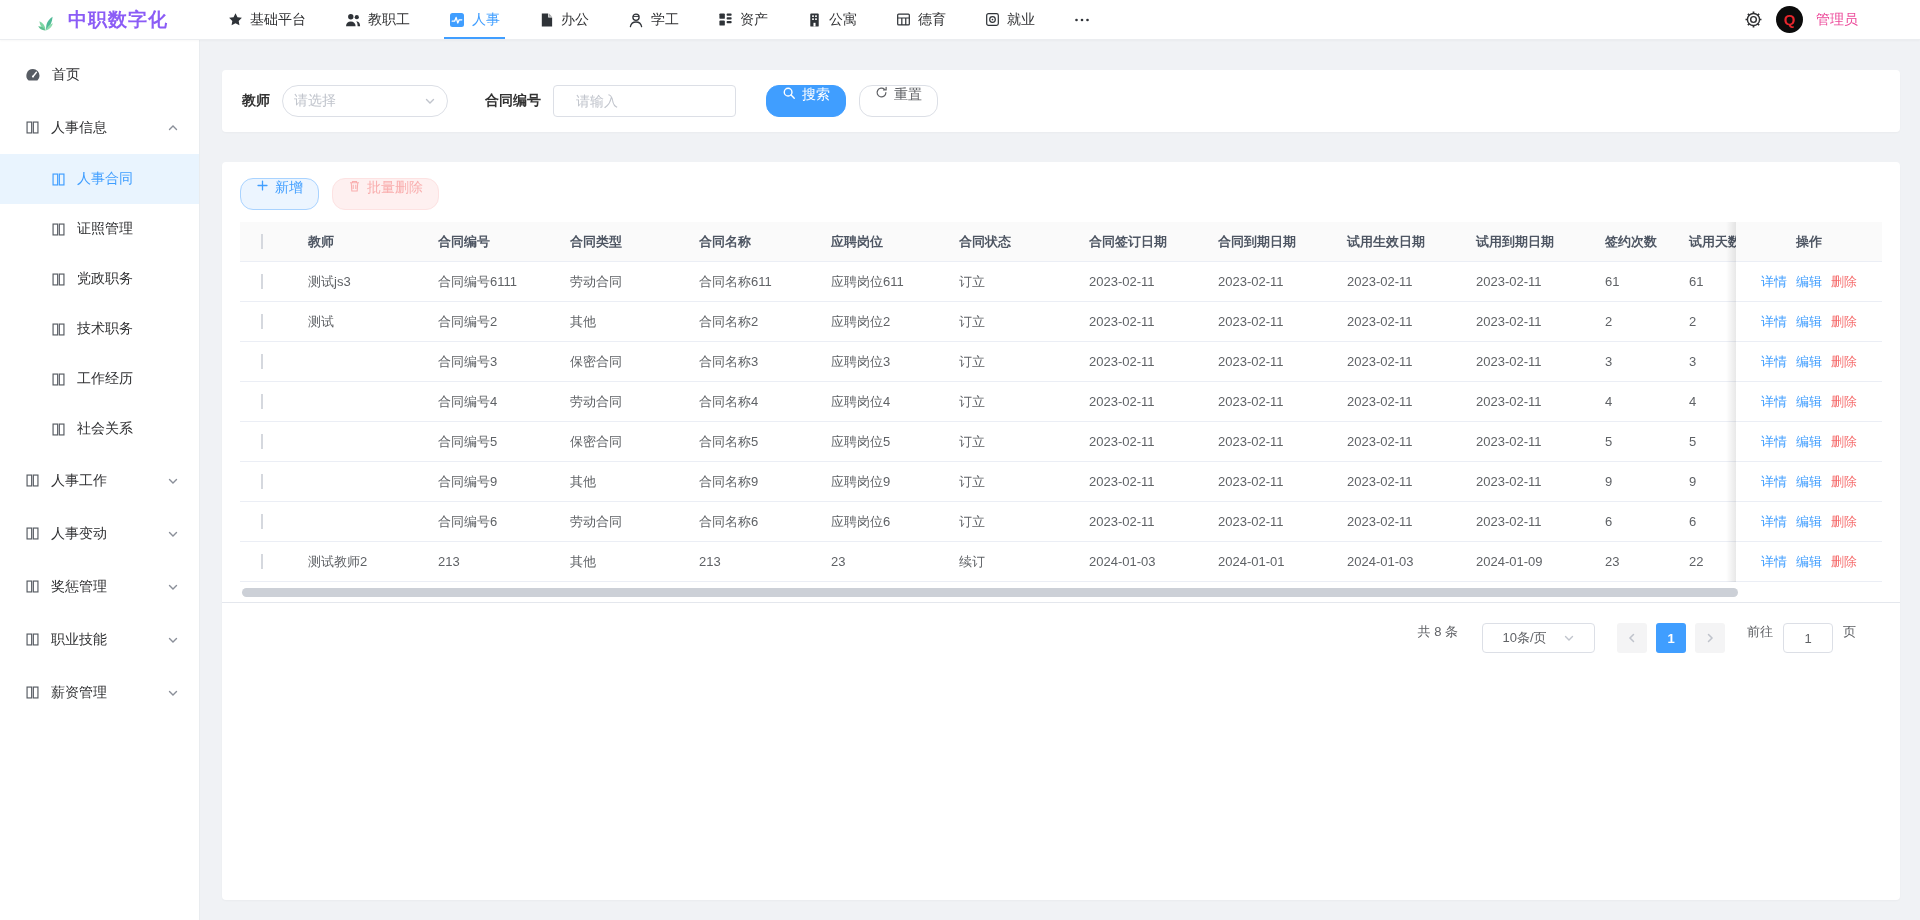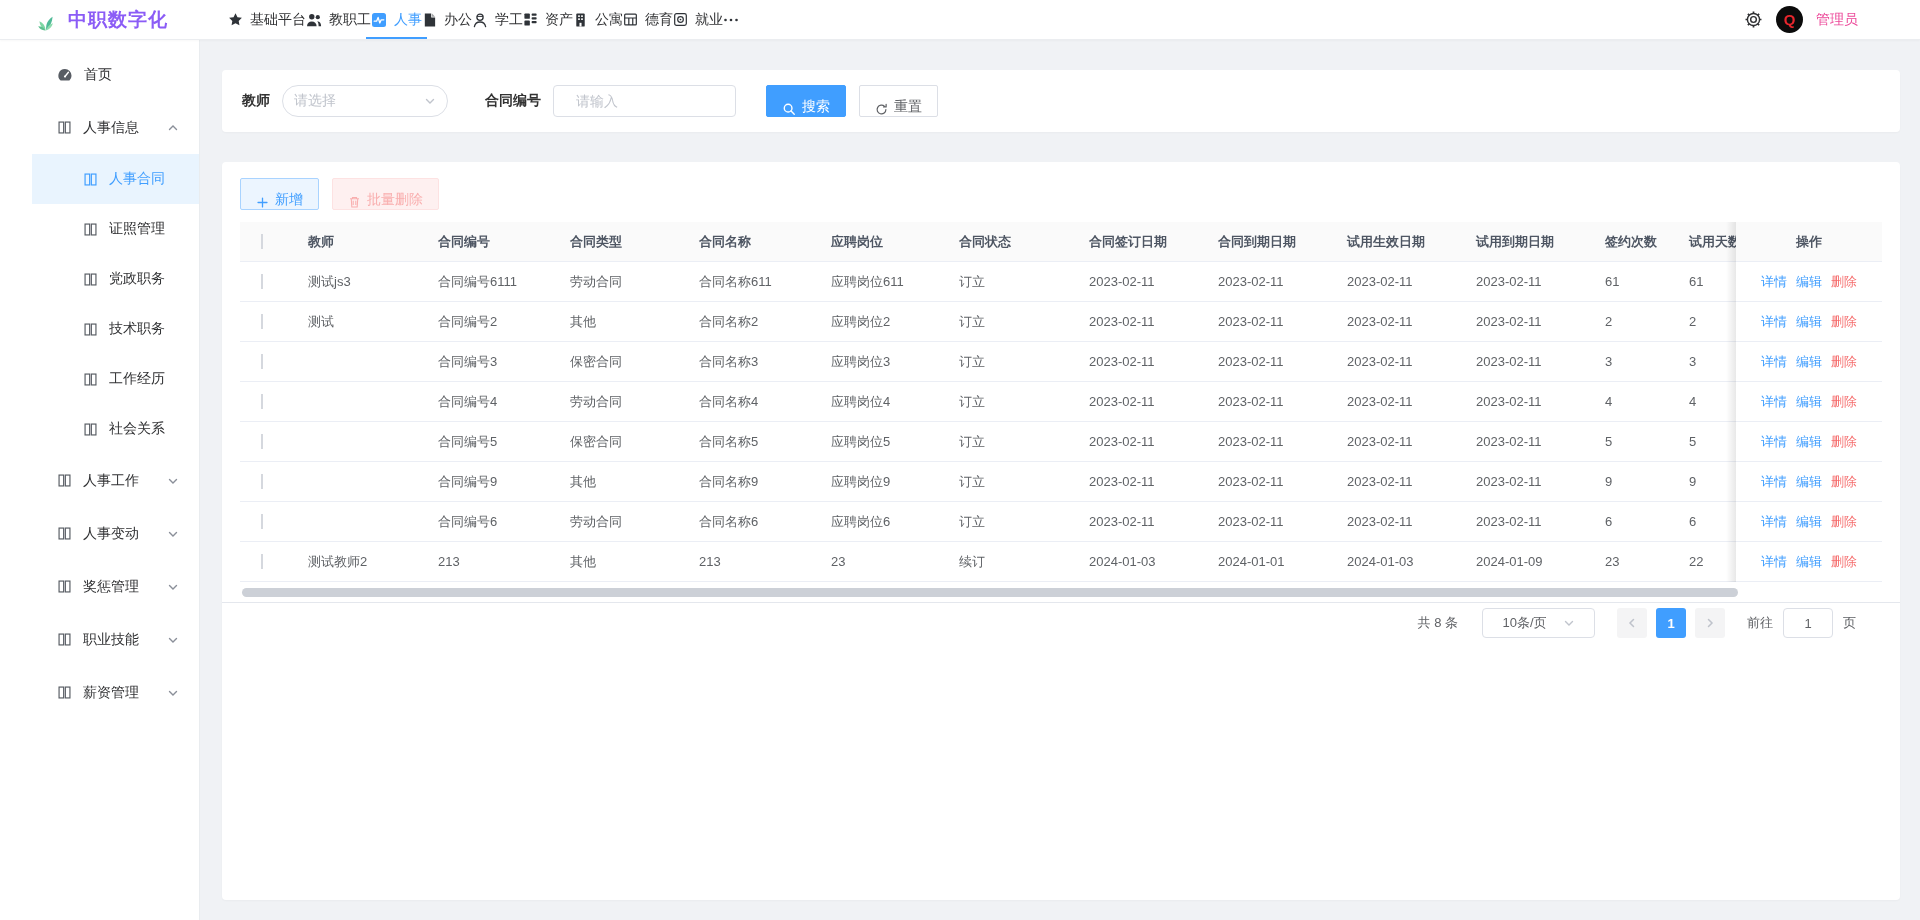--- a/index.html
+++ b/index.html
@@ -7,35 +7,35 @@
   body { font-family:"Liberation Sans","DejaVu Sans",sans-serif; background:#f0f2f5; color:#303133; position:relative; font-size:14px; }
   .icon { display:inline-flex; align-items:center; justify-content:center; }
   .icon svg { display:block; }
 
   
   .topnav { position:absolute; top:0; left:0; width:1920px; height:40px; background:#fff;
             border-bottom:1px solid #ebedf0; box-shadow:0 1px 2px rgba(0,0,0,.03);
             display:flex; align-items:center; z-index:20; }
   .brand { width:200px; display:flex; align-items:center; gap:9px; padding-left:33px; flex:none; }
   .brand-text { color:#8b5cf6; font-size:19px; font-weight:bold; letter-spacing:1px; white-space:nowrap; }
-  .nav-items { display:flex; height:100%; align-items:stretch; margin-left:28px; }
+  .nav-items { display:flex; height:100%; align-items:stretch; gap:39px; margin-left:28px; }
   .nav-item { display:flex; align-items:center; gap:7px; cursor:pointer; position:relative; color:#303133; white-space:nowrap; }
   .nav-item .icon { color:#2f3338; }
   .nav-item.active { color:#409eff; }
   .nav-item.active .icon { color:#409eff; }
   .nav-item.active::after { content:""; position:absolute; left:-5px; right:-5px; bottom:0; height:2px; background:#409eff; }
   .nav-right { margin-left:auto; display:flex; align-items:center; gap:13px; padding-right:62px; }
   .nav-right .icon { color:#303133; cursor:pointer; }
   .avatar { width:27px; height:27px; border-radius:50%; background:#0b0b0b; color:#e8262d; font-weight:bold;
             display:flex; align-items:center; justify-content:center; font-size:15px; cursor:pointer; }
   .admin-name { font-size:14px; color:#ec4899; }
 
   
   .sidebar { position:absolute; top:40px; left:0; width:200px; height:880px; background:#fff;
-             border-right:1px solid #e9ecef; padding-top:8px; z-index:10;padding-left:32px; }
+             border-right:1px solid #e9ecef; padding-top:8px; z-index:10; }
   .side-item { height:53px; display:flex; align-items:center; gap:11px; padding:0 20px 0 25px; cursor:pointer; color:#303133; }
   .side-item .icon { color:#585d64; }
   .side-item.sub { padding-left:51px; height:50px; }
   .side-item.active { background:#e9f4fe; color:#409eff; }
   .side-item.active .icon { color:#409eff; }
   .side-item .chev { margin-left:auto; color:#8a8f99; }
 
   
   .content { position:absolute; left:200px; top:40px; width:1720px; height:880px; padding:30px 20px 20px 22px; }
   .card { background:#fff; border-radius:4px; box-shadow:0 1px 2px rgba(0,0,0,.03); }
@@ -43,21 +43,21 @@
   .search-card { height:62px; display:flex; align-items:center; padding:0 20px; }
   .field-label { font-weight:bold; color:#333; }
   .select-box { width:166px; height:32px; border:1px solid #dcdfe6; border-radius:16px; background:#fff;
                 display:flex; align-items:center; padding:0 11px; margin-left:12px; cursor:pointer; }
   .placeholder-text { color:#c0c4cc; font-size:14px; }
   .select-box .chev { margin-left:auto; color:#c0c4cc; }
   .label-gap { margin-left:37px; }
   .text-input { width:183px; height:32px; border:1px solid #dcdfe6; border-radius:4px; padding:0 22px;
                 font-size:14px; color:#606266; margin-left:12px; outline:none; font-family:inherit; }
   .text-input::placeholder { color:#c0c4cc; }
-  .btn { height:32px; border-radius:2px; display:inline-flex; align-items:flex-end; gap:6px; font-size:14px;
+  .btn { height:32px; border-radius:13px; display:inline-flex; align-items:flex-start; gap:6px; font-size:14px;
          padding:0 15px; cursor:pointer; border:1px solid transparent; white-space:nowrap; font-family:inherit; }
   .btn-search { background:#409eff; border-color:#409eff; color:#fff; margin-left:30px; }
   .btn-reset { background:#fff; border-color:#dcdfe6; color:#606266; margin-left:13px; }
 
   .table-card { margin-top:30px; height:738px; padding:16px 18px 0; position:relative; }
   .toolbar { display:flex; gap:13px; }
   .btn-add { background:#ecf5ff; border-color:#a9d3ff; color:#409eff; }
   .btn-del { background:#fef0f0; border-color:#fde2e2; color:#f9aeae; cursor:not-allowed; }
 
   .grid-table { margin-top:12px; font-size:13px; color:#5f6266; }
@@ -68,21 +68,21 @@
   .cell.op { height:100%; display:flex; align-items:center; justify-content:center; gap:9px; position:relative; overflow:visible; padding-left:0; }
   .cell.op::before { content:""; position:absolute; left:-10px; top:0; bottom:-1px; width:10px;
                      background:linear-gradient(to left, rgba(0,0,0,.09), rgba(0,0,0,0)); }
   .cb { width:15px; height:15px; border:1px solid #d5d8de; border-radius:3px; background:#fcfdfe; margin-left:21px; cursor:pointer; }
   .lnk { color:#409eff; cursor:pointer; }
   .lnk.danger { color:#f56c6c; }
   .hscroll-track { margin:6px 0 5px 2px; height:9px; }
   .hscroll-thumb { width:1496px; height:9px; border-radius:5px; background:#ccd0d7; cursor:grab; }
   .table-bottom-line { height:1px; background:#e4e7ed; margin:0 -18px; }
 
-  .pagination { display:flex; align-items:center; justify-content:flex-end; margin-top:5px; padding-right:26px;
+  .pagination { display:flex; align-items:flex-start; justify-content:flex-end; margin-top:20px; padding-right:26px;
                 font-size:13px; color:#606266; }
   .page-size-select { width:113px; height:30px; border:1px solid #dcdfe6; border-radius:4px; margin-left:24px;
                       display:flex; align-items:center; justify-content:center; gap:16px; cursor:pointer; color:#606266; }
   .page-size-select .chev { color:#c0c4cc; }
   .pg-btn { width:30px; height:30px; background:#f4f4f5; border-radius:3px; display:flex; align-items:center;
             justify-content:center; color:#bfc3cb; cursor:pointer; }
   .pg-prev { margin-left:22px; }
   .pg-cur { width:30px; height:30px; background:#409eff; border-radius:3px; color:#fff; font-weight:bold;
             display:flex; align-items:center; justify-content:center; margin:0 9px; cursor:pointer; }
   .goto-label { margin-left:22px; }

